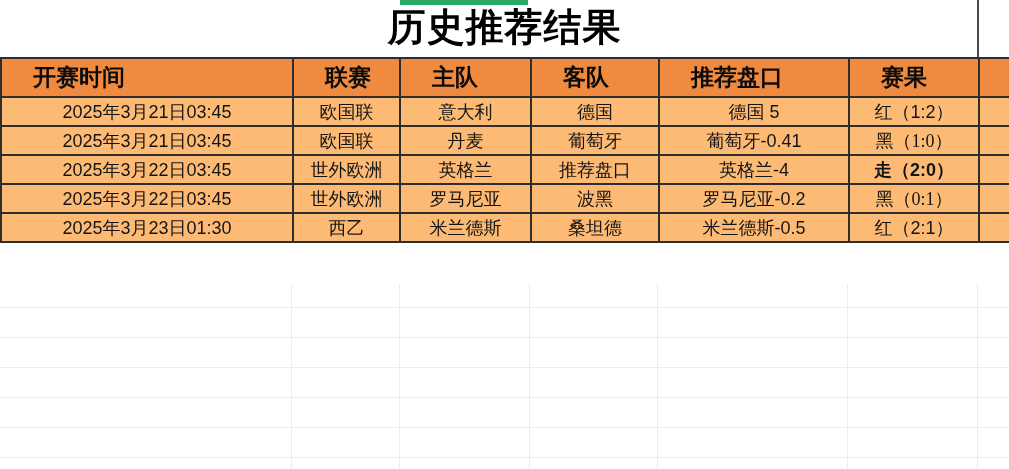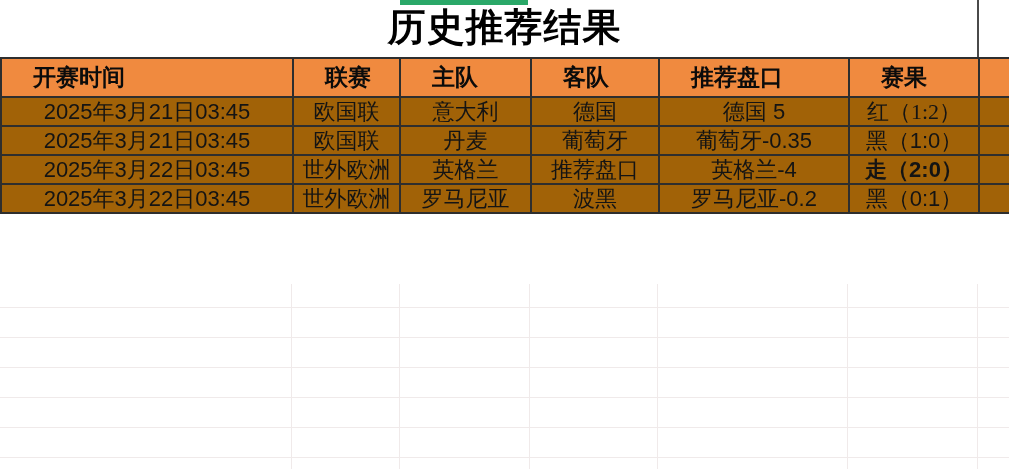--- a/index.html
+++ b/index.html
@@ -25,27 +25,27 @@
   }
   table.main th, table.main td{
     border:2px solid #2e2e2e;
     padding:0;overflow:hidden;white-space:nowrap;
   }
   table.main th{
     height:37px;background:var(--header-bg,#f08a3f);
     font-size:23px;font-weight:700;color:#0b0b0b;text-align:left;padding-left:31px;
   }
   table.main td{
-    height:27px;background:#a16207;
-    font-size:22px;color:#141414;text-align:center;line-height:1;
+    height:27px;background:#fdba74;
+    font-size:18px;color:#141414;text-align:center;line-height:1;
   }
   td.c-result{text-align:left;padding-left:9px;}
-  .res-red{color:var(--result-red,#b73831);font-family:Liberation Serif, serif;}
+  .res-red{color:var(--result-red,#b73831);}
   .res-blue{color:var(--result-blue,#3fa5da);font-weight:bold;}
-  .res-black{color:var(--result-black,#1a1a1a);}
+  .res-black{color:var(--result-black,#1a1a1a);font-family:Liberation Serif, serif;}
   th.ghost, td.ghost{background:#fff;border-right:none;}
 
   
   .empty-grid{
     position:absolute;left:0;top:284px;width:1009px;height:185px;
     background-image:linear-gradient(to bottom,transparent 0 23px,#f0eaea 23px 24px,transparent 24px 30px);
     background-size:1009px 30px;
   }
   .vfaint{position:absolute;top:284px;height:185px;width:1px;background:#f0eaea;}
 </style>
@@ -87,21 +87,21 @@
       <td class="c-away">德国</td>
       <td class="c-handicap">德国 5</td>
       <td class="c-result res-red">红（1:2）</td>
       <td class="ghost"></td>
     </tr>
         <tr>
       <td class="c-time">2025年3月21日03:45</td>
       <td class="c-league">欧国联</td>
       <td class="c-home">丹麦</td>
       <td class="c-away">葡萄牙</td>
-      <td class="c-handicap">葡萄牙-0.35</td>
+      <td class="c-handicap">葡萄牙-0.41</td>
       <td class="c-result res-black">黑（1:0）</td>
       <td class="ghost"></td>
     </tr>
         <tr>
       <td class="c-time">2025年3月22日03:45</td>
       <td class="c-league">世外欧洲</td>
       <td class="c-home">英格兰</td>
       <td class="c-away">推荐盘口</td>
       <td class="c-handicap">英格兰-4</td>
       <td class="c-result res-blue">走（2:0）</td>
@@ -109,20 +109,29 @@
     </tr>
         <tr>
       <td class="c-time">2025年3月22日03:45</td>
       <td class="c-league">世外欧洲</td>
       <td class="c-home">罗马尼亚</td>
       <td class="c-away">波黑</td>
       <td class="c-handicap">罗马尼亚-0.2</td>
       <td class="c-result res-black">黑（0:1）</td>
       <td class="ghost"></td>
     </tr>
+        <tr>
+      <td class="c-time">2025年3月23日01:30</td>
+      <td class="c-league">西乙</td>
+      <td class="c-home">米兰德斯</td>
+      <td class="c-away">桑坦德</td>
+      <td class="c-handicap">米兰德斯-0.5</td>
+      <td class="c-result res-red">红（2:1）</td>
+      <td class="ghost"></td>
+    </tr>
       </tbody>
   </table>
 
   <div class="empty-grid"></div>
   <div class="vfaint" style="left:291px"></div>
   <div class="vfaint" style="left:399px"></div>
   <div class="vfaint" style="left:529px"></div>
   <div class="vfaint" style="left:657px"></div>
   <div class="vfaint" style="left:847px"></div>
   <div class="vfaint" style="left:977px"></div>

